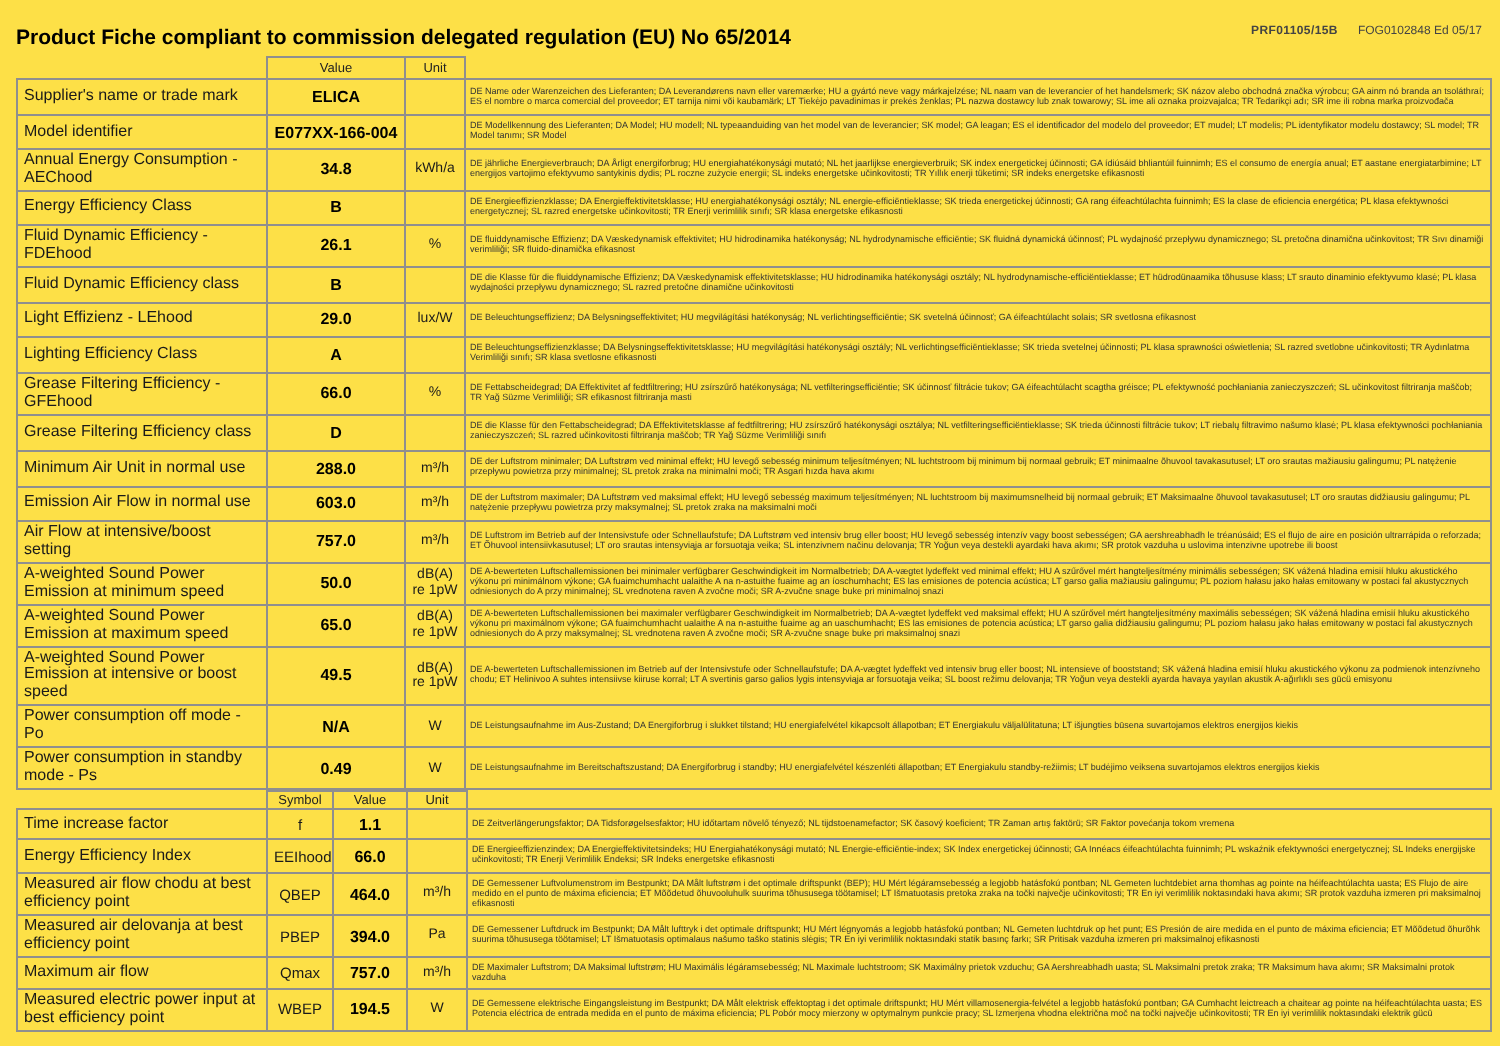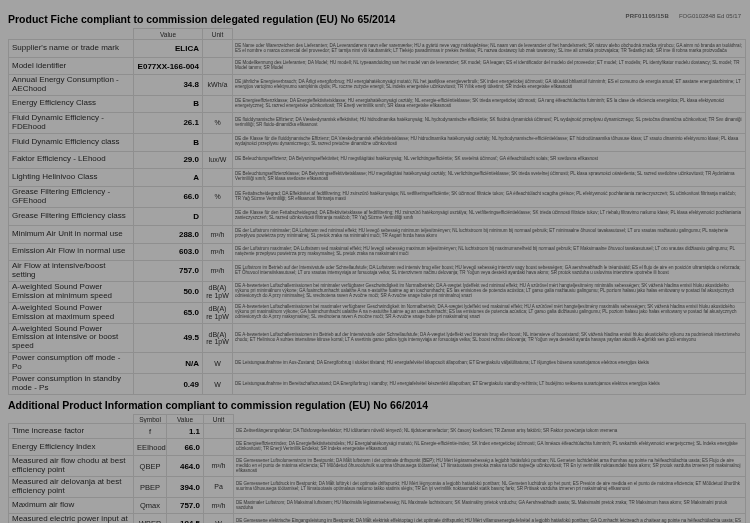--- a/index.html
+++ b/index.html
@@ -1,27 +1,27 @@
 <!DOCTYPE html>
 <html><head>
 <meta charset="utf-8">
 <style>
   html,body{margin:0;padding:0;background:#fff;}
-  .page{position:relative;width:750px;height:523px;background:#a3a3a3;overflow:hidden;
+  .page{position:relative;width:750px;height:523px;background:#fde047;overflow:hidden;
         font-family:"Liberation Sans",sans-serif;color:#111;}
   .docref{position:absolute;top:13px;right:9px;font-size:6px;color:#444;}
   .docref .ref1{font-weight:bold;margin-right:10px;letter-spacing:.2px;}
   h1.sect{font-size:10.5px;font-weight:bold;color:#000;margin:13px 0 3px 8px;}
   h1.sect2{margin-top:4px;}
   table{border-collapse:collapse;table-layout:fixed;margin-left:8px;width:737px;}
   td{border:1px solid #8f8f8f;vertical-align:middle;overflow:hidden;padding:1px 3px;}
   td.nob{border:none;}
   td.hdr{font-size:6.5px;text-align:center;color:#222;padding:0;}
   td.lbl{font-size:8px;line-height:1.12;color:#1a1a1a;margin-top:16px;}
-  td.val{font-size:8px;font-weight:bold;text-align:right;color:#000;}
+  td.val{font-size:8px;font-weight:bold;text-align:center;color:#000;}
   td.sym{font-size:7.5px;text-align:center;color:#1a1a1a;}
   td.unit{font-size:7px;text-align:center;line-height:1.05;color:#1a1a1a;}
   td.note{font-size:4.5px;line-height:1.1;color:#333;vertical-align:middle;padding:1px 2px;}
 </style>
 </head>
 <body>
 
 <div class="page">
 
   <div class="docref">
@@ -74,27 +74,27 @@
           <td class="unit">%</td>
           <td class="note">DE fluiddynamische Effizienz; DA Væskedynamisk effektivitet; HU hidrodinamika hatékonyság; NL hydrodynamische efficiëntie; SK fluidná dynamická účinnosť; PL wydajność przepływu dynamicznego; SL pretočna dinamična učinkovitost; TR Sıvı dinamiği verimliliği; SR fluido-dinamička efikasnost</td>
         </tr>
     <tr style="height:18px">
           <td class="lbl">Fluid Dynamic Efficiency class</td>
           <td class="val">B</td>
           <td class="unit"></td>
           <td class="note">DE die Klasse für die fluiddynamische Effizienz; DA Væskedynamisk effektivitetsklasse; HU hidrodinamika hatékonysági osztály; NL hydrodynamische-efficiëntieklasse; ET hüdrodünaamika tõhususe klass; LT srauto dinaminio efektyvumo klasė; PL klasa wydajności przepływu dynamicznego; SL razred pretočne dinamične učinkovitosti</td>
         </tr>
     <tr style="height:17px">
-          <td class="lbl">Faktor Efficiency - LEhood</td>
+          <td class="lbl">Light Effizienz - LEhood</td>
           <td class="val">29.0</td>
           <td class="unit">lux/W</td>
           <td class="note">DE Beleuchtungseffizienz; DA Belysningseffektivitet; HU megvilágítási hatékonyság; NL verlichtingsefficiëntie; SK svetelná účinnosť; GA éifeachtúlacht solais; SR svetlosna efikasnost</td>
         </tr>
     <tr style="height:18px">
-          <td class="lbl">Lighting Helinivoo Class</td>
+          <td class="lbl">Lighting Efficiency Class</td>
           <td class="val">A</td>
           <td class="unit"></td>
           <td class="note">DE Beleuchtungseffizienzklasse; DA Belysningseffektivitetsklasse; HU megvilágítási hatékonysági osztály; NL verlichtingsefficiëntieklasse; SK trieda svetelnej účinnosti; PL klasa sprawności oświetlenia; SL razred svetlobne učinkovitosti; TR Aydınlatma Verimliliği sınıfı; SR klasa svetlosne efikasnosti</td>
         </tr>
     <tr style="height:17px">
           <td class="lbl">Grease Filtering Efficiency - GFEhood</td>
           <td class="val">66.0</td>
           <td class="unit">%</td>
           <td class="note">DE Fettabscheidegrad; DA Effektivitet af fedtfiltrering; HU zsírszűrő hatékonysága; NL vetfilteringsefficiëntie; SK účinnosť filtrácie tukov; GA éifeachtúlacht scagtha gréisce; PL efektywność pochłaniania zanieczyszczeń; SL učinkovitost filtriranja maščob; TR Yağ Süzme Verimliliği; SR efikasnost filtriranja masti</td>
         </tr>
@@ -148,21 +148,20 @@
         </tr>
     <tr style="height:18px">
           <td class="lbl">Power consumption in standby mode - Ps</td>
           <td class="val">0.49</td>
           <td class="unit">W</td>
           <td class="note">DE Leistungsaufnahme im Bereitschaftszustand; DA Energiforbrug i standby; HU energiafelvétel készenléti állapotban; ET Energiakulu standby-režiimis; LT budėjimo veiksena suvartojamos elektros energijos kiekis</td>
         </tr>
   </tbody>
     </table>
 
-  <h1 class="sect sect2">Additional Product Information compliant to commission regulation (EU) No 66/2014</h1>
 
   <table>
     <colgroup>
         <col style="width:125px">
         <col style="width:33px">
         <col style="width:37px">
         <col style="width:30px">
         <col style="width:512px">
       </colgroup>
     <tbody>

